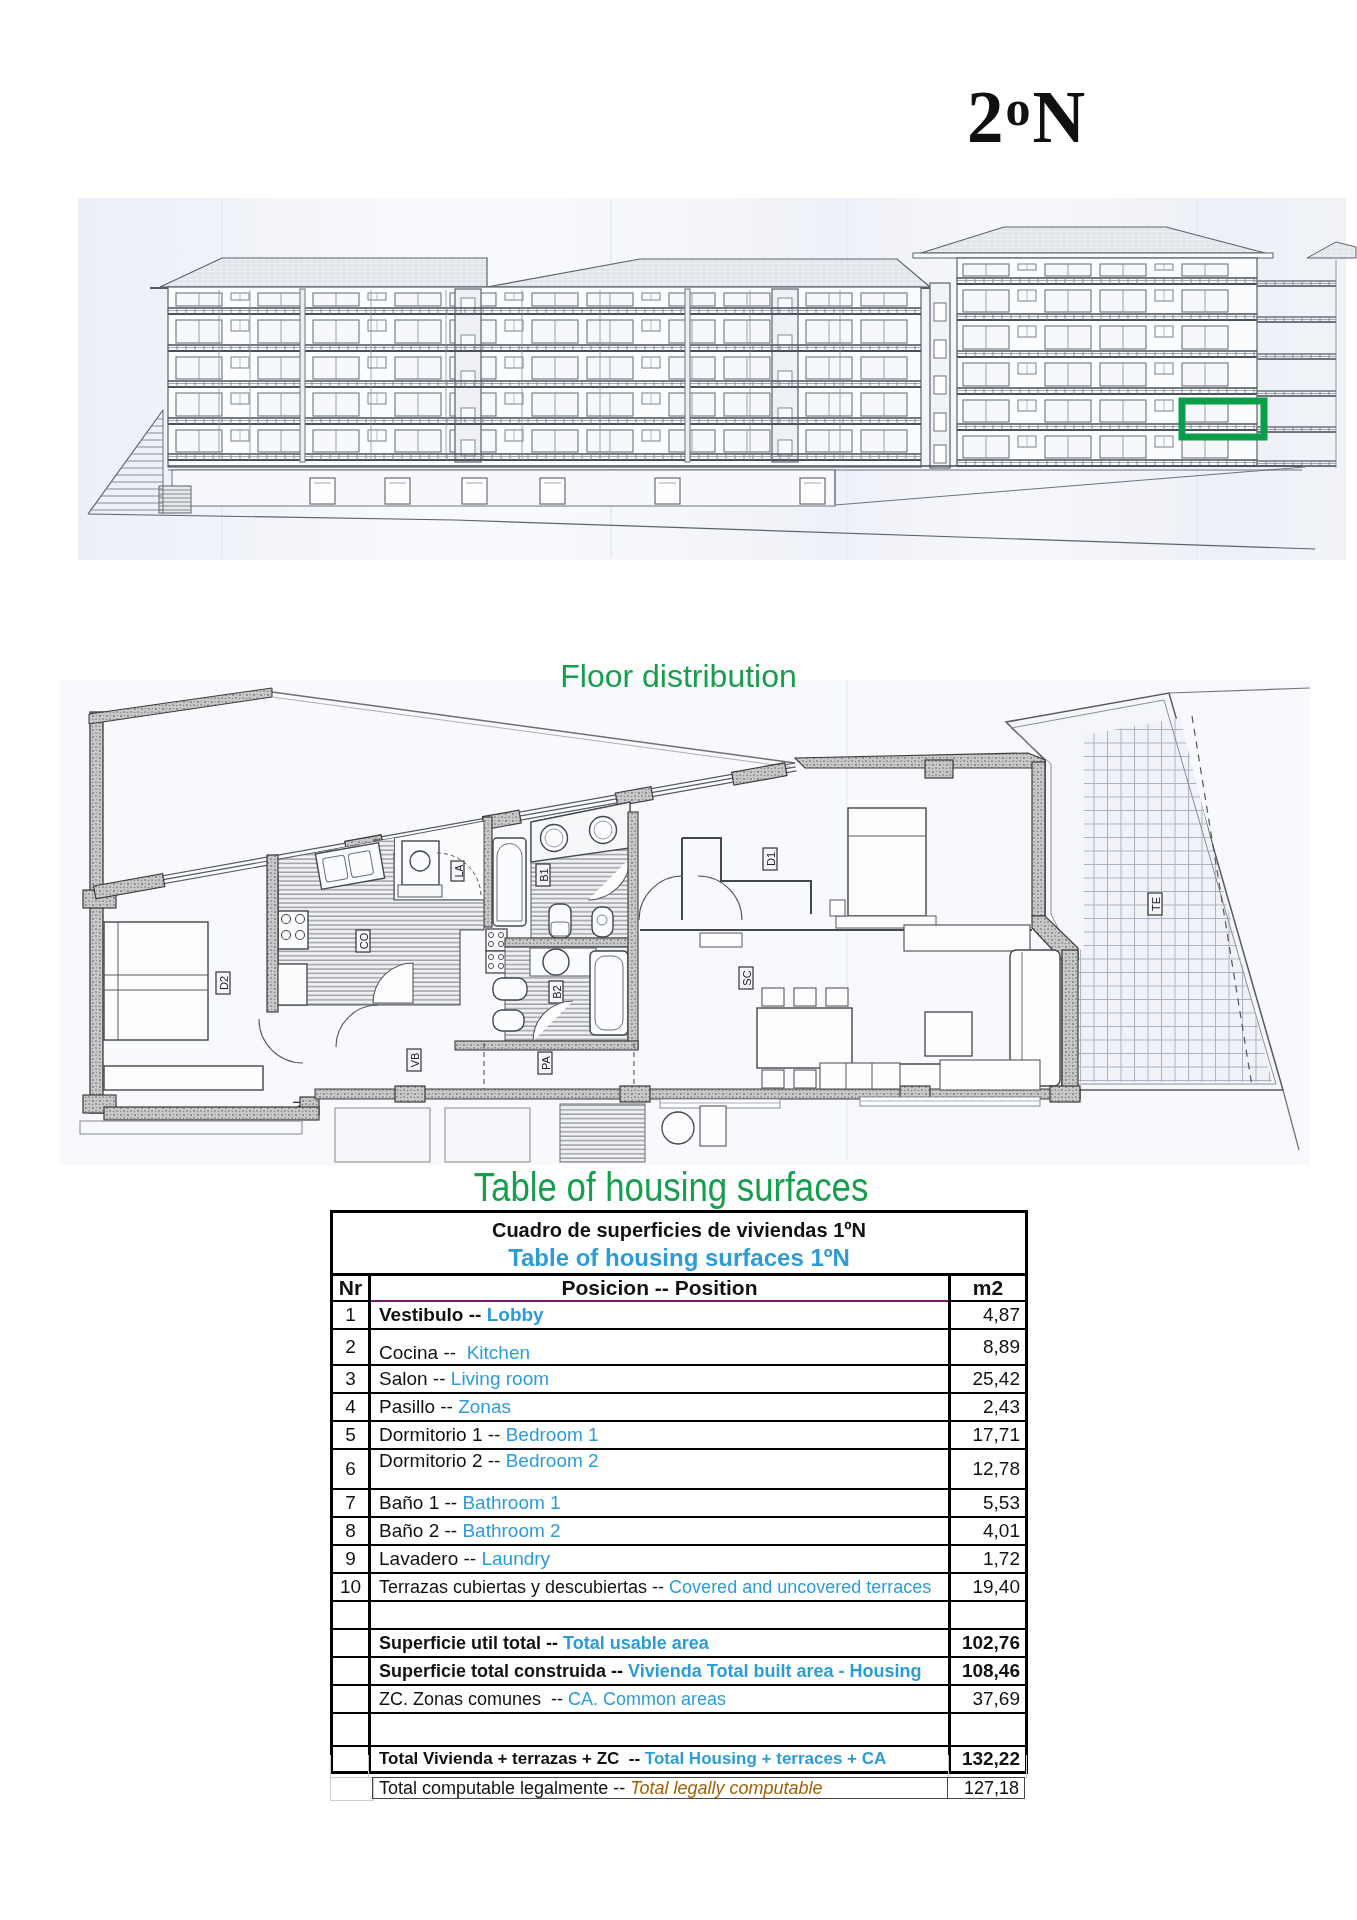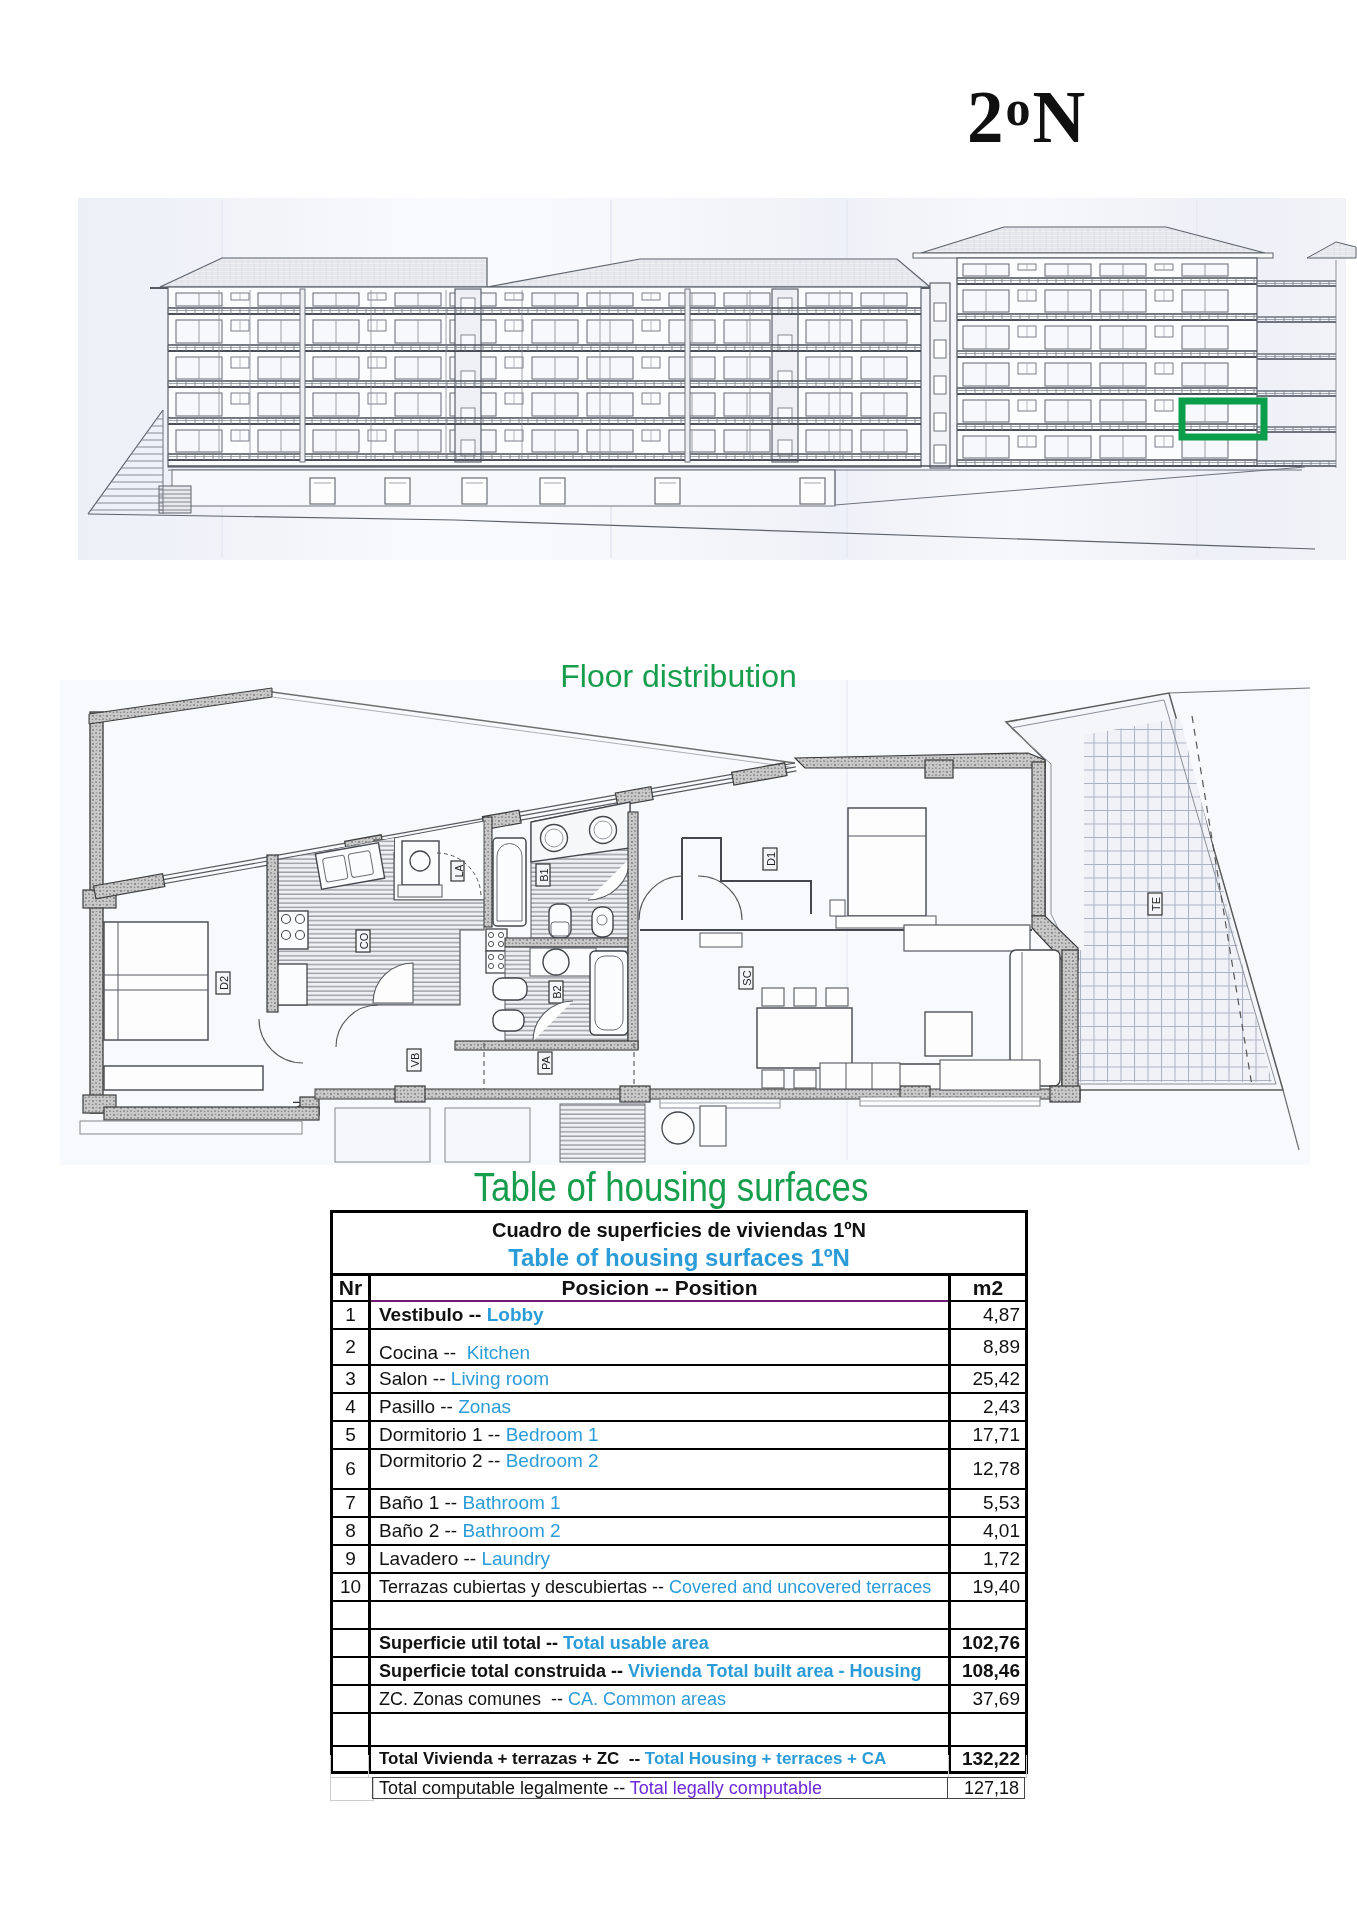--- a/index.html
+++ b/index.html
@@ -701,14 +701,14 @@
           <td style="border-top:2px solid #000;text-align:right;padding:0 5px 0 0;font-weight:bold;">132,22</td>
         </tr>
       </tbody>
     </table>
   </div>
 <div class="abs" style="left:330px;top:1755px;width:695px;height:22px;border-left:1px solid #ccc;border-right:1px solid #ccc;border-bottom:1px solid #ccc;"></div>
 <div class="abs" style="left:368px;top:1755px;width:1px;height:22px;background:#ccc;"></div>
 <div class="abs" style="left:948px;top:1755px;width:1px;height:22px;background:#ccc;"></div>
 <div class="abs" style="left:330px;top:1777px;width:695px;height:22px;font-size:18px;color:#111;">
     <div class="abs" style="left:0;top:0;width:42px;height:22px;border:1px solid #ccc;"></div>
-    <div class="abs" style="left:42px;top:0;width:576px;height:22px;border:1.5px solid #444;line-height:21px;padding-left:6px;box-sizing:border-box;white-space:nowrap;">Total computable legalmente -- <span style="color:#6d28d9;">Total legally computable</span></div>
+    <div class="abs" style="left:42px;top:0;width:576px;height:22px;border:1.5px solid #444;line-height:21px;padding-left:6px;box-sizing:border-box;white-space:nowrap;">Total computable legalmente -- <span style="color:#a16207;font-style:italic;">Total legally computable</span></div>
     <div class="abs" style="left:618px;top:0;width:77px;height:22px;border:1.5px solid #444;border-left:none;line-height:21px;text-align:right;padding-right:5px;box-sizing:border-box;">127,18</div>
   </div>
 </body></html>

